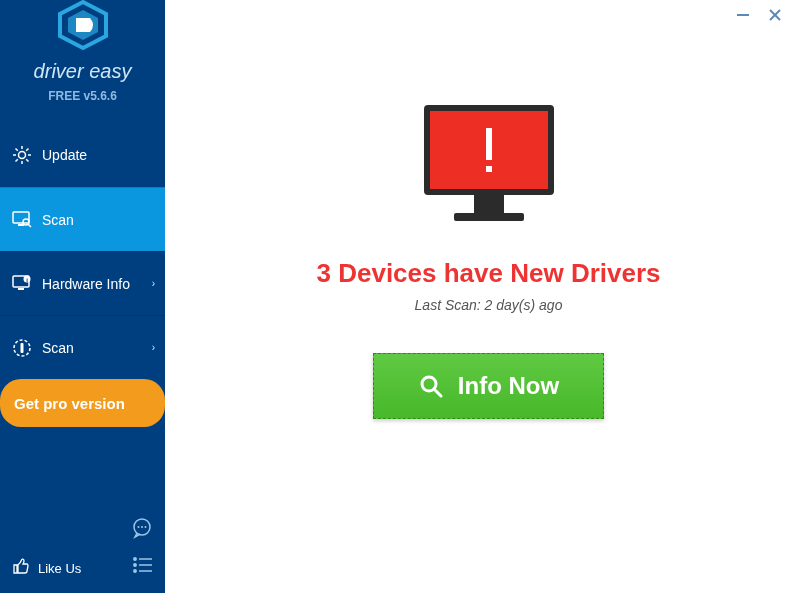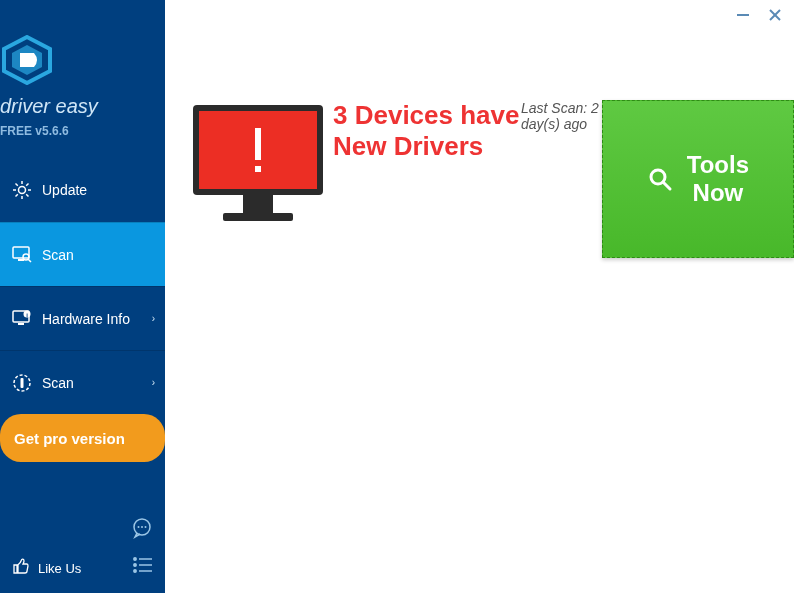--- a/index.html
+++ b/index.html
@@ -1,19 +1,19 @@
 <!DOCTYPE html>
 <html><head>
 <meta charset="utf-8">
 <style>
   * { margin: 0; padding: 0; box-sizing: border-box; font-family: Arial, sans-serif; }
   body { width: 794px; height: 593px; overflow: hidden; display: flex; background: #fff; }
   
   .sidebar { width: 165px; height: 593px; background: #003f7f; display: flex; flex-direction: column; color: #fff; }
-  .logo-area { padding: 35px 0 10px; }
+  .logo-area { text-align: center; padding: 0 0 10px; }
   .logo-icon { display: inline-block; }
   .brand-text { font-style: italic; font-size: 20px; margin-top: 6px; color: #cfe6f7; }
   .version-text { font-size: 12px; color: #8fbbe0; margin-top: 6px; font-weight: bold; }
   
   .nav { margin-top: 10px; flex: 1; }
   .nav-item { display: flex; align-items: center; height: 64px; padding: 0 12px; cursor: pointer; position: relative; border-top: 1px solid rgba(0,0,0,0.15); }
   .nav-item:first-child { border-top: none; }
   .nav-item.active { background: #0a97e0; }
   .nav-icon { width: 20px; height: 20px; margin-right: 10px; display: flex; align-items: center; justify-content: center; flex-shrink: 0; }
   .nav-label { font-size: 14px; }
@@ -25,21 +25,21 @@
   .bottom-row { display: flex; align-items: flex-start; justify-content: space-between; }
   .bottom-left { display: flex; align-items: center; gap: 8px; cursor: pointer; }
   .bottom-label { font-size: 13px; }
   .bottom-icons-top { display: flex; justify-content: flex-end; margin-bottom: 14px; }
   .icon-btn { cursor: pointer; }
   
   .main { flex: 1; height: 593px; position: relative; background: #fff; }
   .window-controls { position: absolute; top: 6px; right: 10px; display: flex; gap: 14px; }
   .win-ctrl { width: 18px; height: 18px; display: flex; align-items: center; justify-content: center; cursor: pointer; color: #5a8ab5; font-size: 16px; }
   
-  .content { display: flex; flex-direction: row; padding-top: 100px; padding-left: 18px; }
+  .content { display: flex; flex-direction: column; align-items: center; padding-top: 100px; padding-left: 18px; }
   .monitor-icon { margin-bottom: 24px; }
   .headline { color: #e33; font-size: 26px; font-weight: bold; margin-bottom: 8px; }
   .subline { color: #555; font-size: 14px; margin-bottom: 40px; font-style: italic; }
   
   .scan-btn { background: linear-gradient(#5fc942, #48b82a); border: 1px dashed #2e8b15; color: #fff; font-size: 24px; font-weight: bold; padding: 18px 44px; display: flex; align-items: center; gap: 14px; cursor: pointer; box-shadow: 0 2px 4px rgba(0,0,0,0.2); }
   .scan-btn .mag { width: 26px; height: 26px; }
 </style>
 </head>
 <body>
 
@@ -178,16 +178,16 @@
     </div>
     <div class="headline">3 Devices have New Drivers</div>
     <div class="subline">Last Scan: 2 day(s) ago</div>
     <button class="scan-btn">
       <span class="mag">
         <svg width="26" height="26" viewBox="0 0 26 26">
             <circle cx="11" cy="11" r="7" fill="none" stroke="#fff" stroke-width="3"></circle>
             <line x1="16" y1="16" x2="23" y2="23" stroke="#fff" stroke-width="3" stroke-linecap="round"></line>
           </svg>
       </span>
-      <span>Tools Now</span>
+      <span>Info Now</span>
     </button>
   </div>
 </div>
 
 </body></html>

